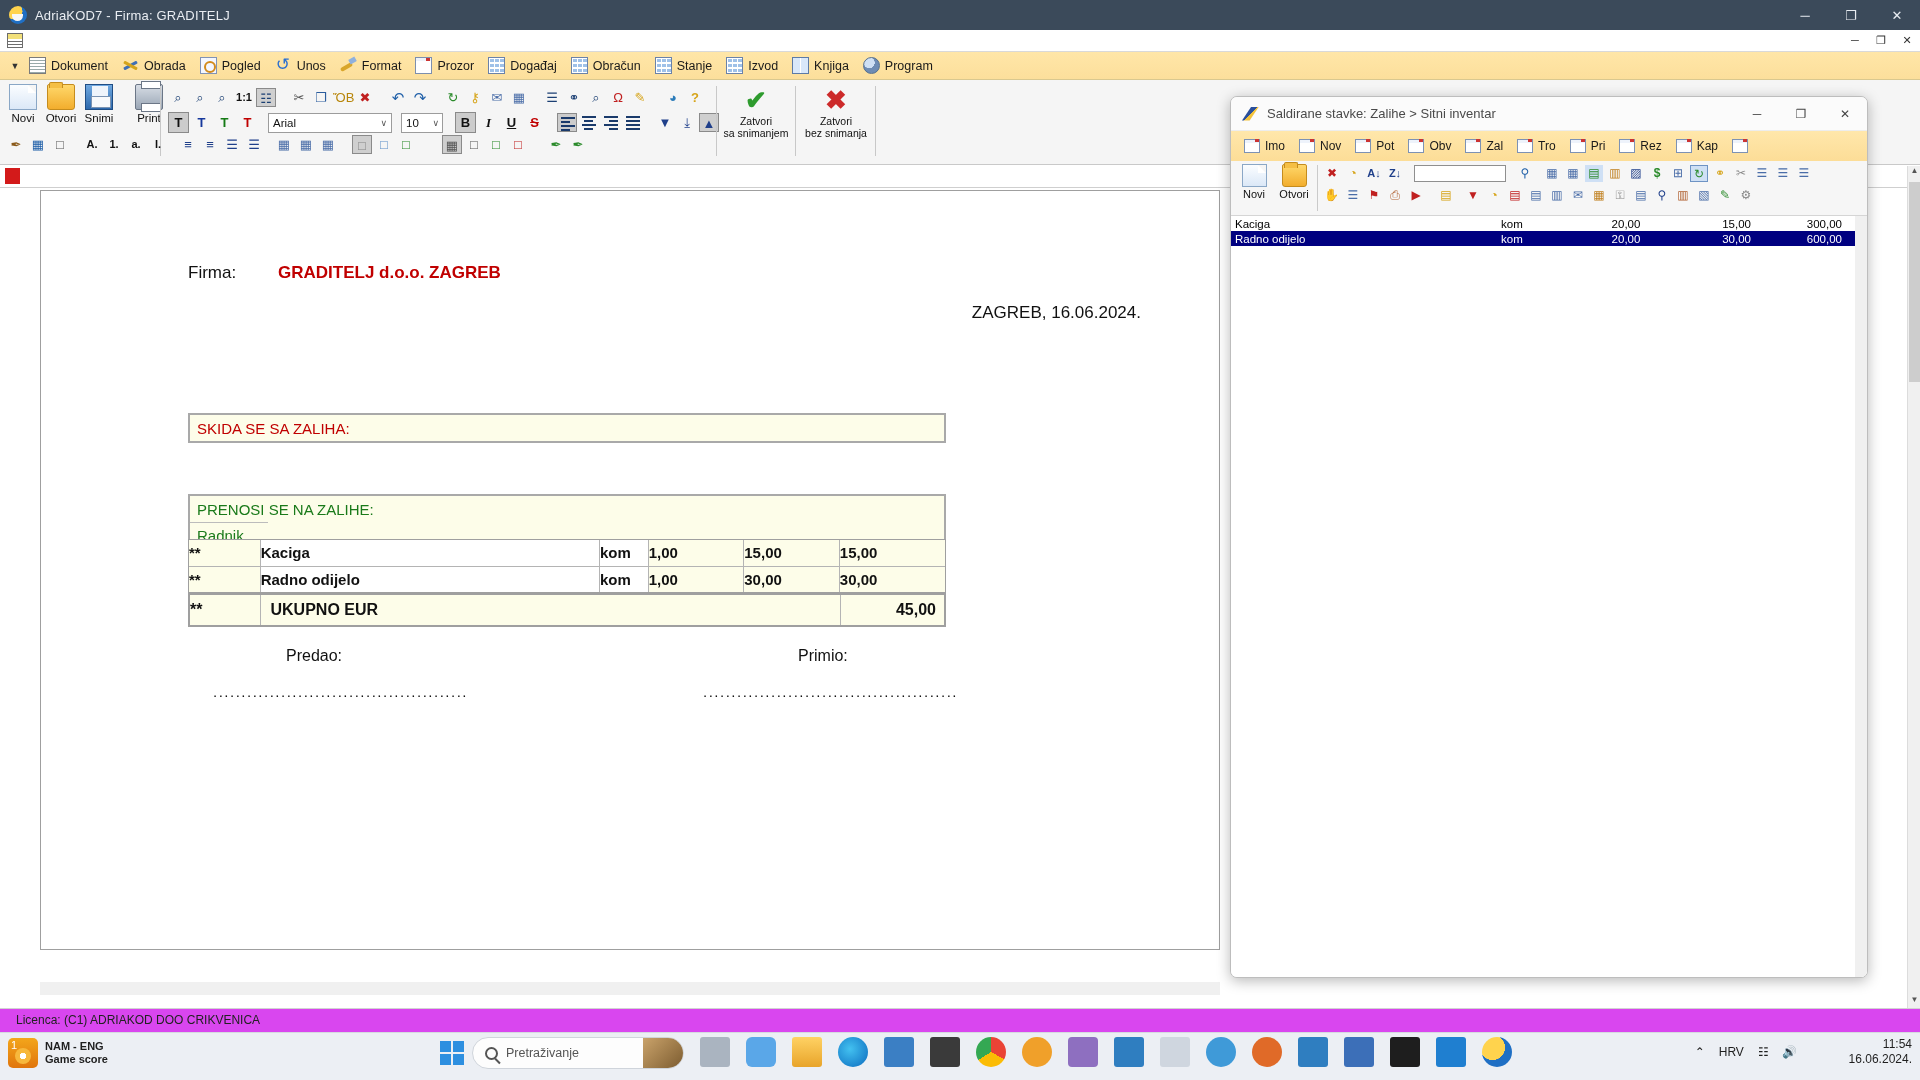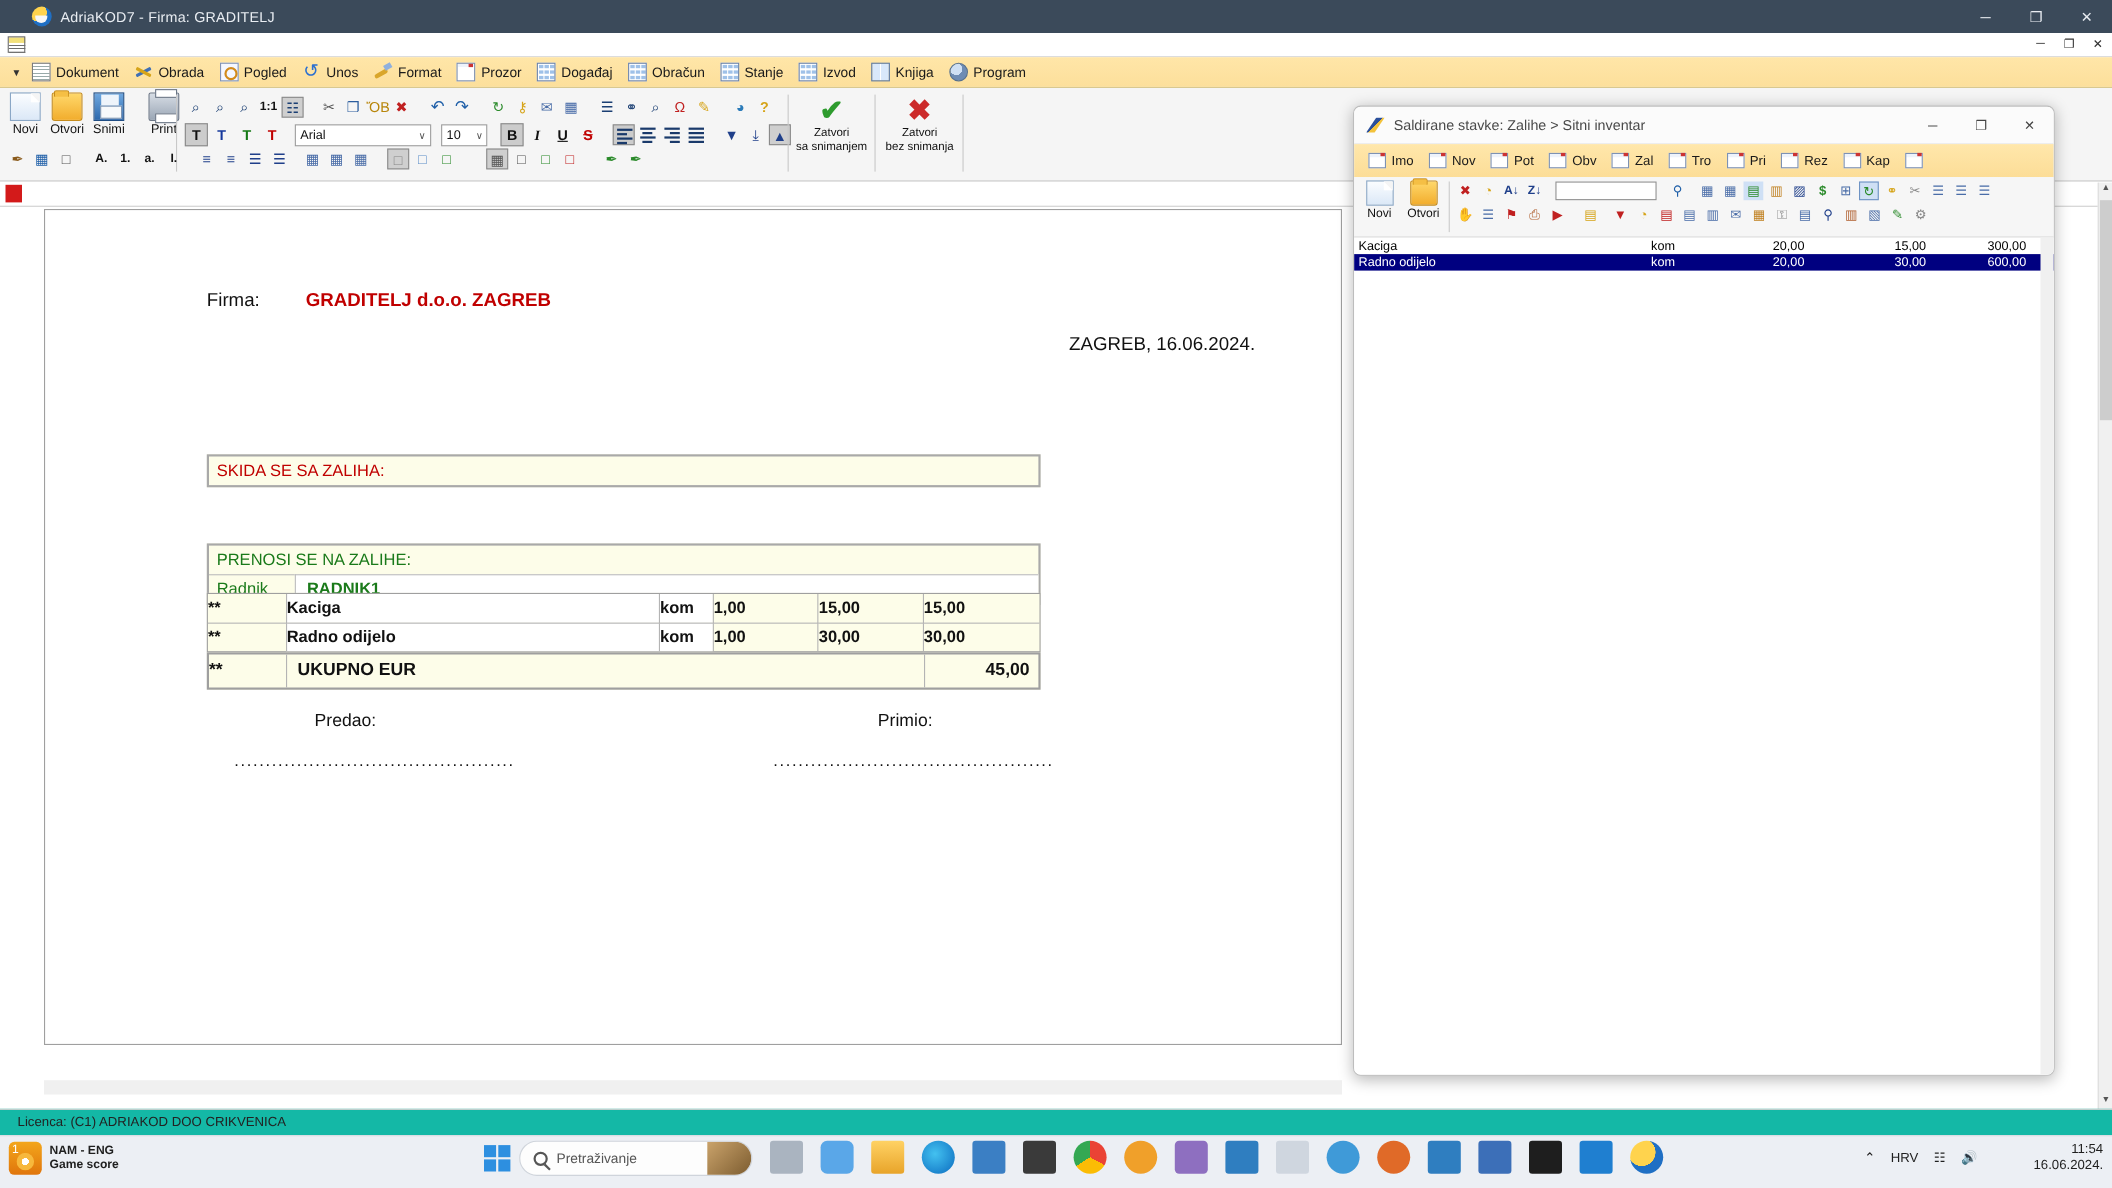--- a/index.html
+++ b/index.html
@@ -8,21 +8,21 @@
     font-family: "Liberation Sans", sans-serif;
     overflow: hidden;
     background: #ffffff;
   }
   body { position: relative; }
 
   
   .titlebar {
     position: absolute; left: 0; top: 0; width: 1920px; height: 30px;
     background: #3b4a5a;
-    display: flex; align-items: center; padding-left: 20px;
+    display: flex; align-items: center;
   }
   .titlebar .app-ico {
     width: 18px; height: 18px; margin-left: 9px; margin-right: 8px;
     border-radius: 50%;
     background: radial-gradient(circle at 30% 30%, #ffd34d 0 45%, #1f6fc4 46% 100%);
     position: relative;
   }
   .titlebar .app-ico::after {
     content: ""; position: absolute; left: 3px; top: 8px;
     width: 11px; height: 7px; border-radius: 0 0 8px 8px; background: #f7f7f7;
@@ -266,21 +266,21 @@
     position: absolute; right: 0; top: 0; width: 13px; height: 843px; background: #f0f0f0;
     border-left: 1px solid #dcdcdc;
   }
   .doc-scroll-v .thumb { position:absolute; left:1px; top:16px; width:11px; height:200px; background:#cdcdcd; }
   .doc-scroll-v .ar { position:absolute; left:0; width:13px; height:14px; text-align:center; font-size:8px; color:#555; }
   .doc-scroll-h {
     position: absolute; left: 40px; bottom: 14px; width: 1180px; height: 13px; background:#f0f0f0;
   }
 
   .statusline {
-    position: absolute; left: 0; top: 1008px; width: 1920px; height: 24px; background: #14b8a6;
+    position: absolute; left: 0; top: 1008px; width: 1920px; height: 24px; background: #d946ef;
     border-top: 1px solid #d2d2d2;
   }
   .statusline .txt { position:absolute; left: 16px; top: 4px; font-size: 12px; color: #222; }
 
   
   .popup {
     position: absolute; left: 1230px; top: 96px; width: 638px; height: 882px;
     background: #fbfbfb; border: 1px solid #bdbdbd; border-radius: 7px;
     box-shadow: 0 3px 14px rgba(0,0,0,.28);
     overflow: hidden;
@@ -628,21 +628,20 @@
           <span class="red-t">SKIDA SE SA ZALIHA:</span>
         </div>
       </div>
 
       <div class="panel" style="top:303px">
         <div class="prow hdr">
           <span class="grn-t">PRENOSI SE NA ZALIHE:</span>
         </div>
         <div class="prow">
           <span class="c1 grn-t">Radnik</span>
-          <span class="c2 grn-t">RADNIK1</span>
         </div>
       </div>
 
 
       <div class="items-body">
         <table>
           <tbody>
               <tr>
             <td class="c" style="width:70px">**</td>
             <td class="l" style="width:334px;background:#ffffff">Kaciga</td>

